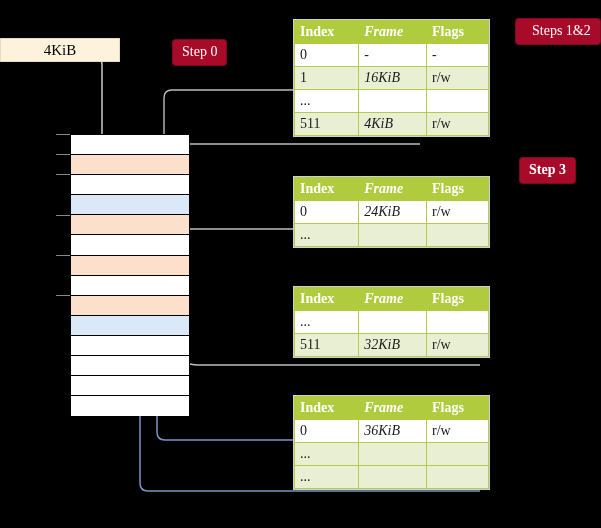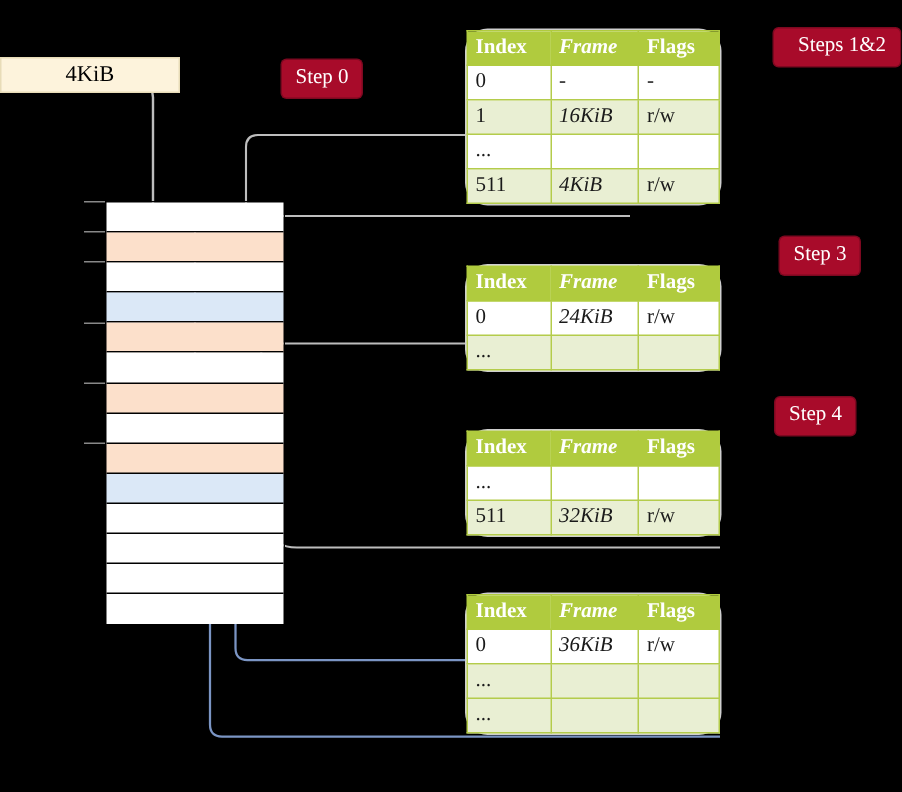--- a/index.html
+++ b/index.html
@@ -47,33 +47,32 @@
     position:absolute;
     background:#a80b2a;
     color:#ffffff;
     font-size:14px;
     line-height:1;
     padding:5px 9px 6px 9px;
     border-radius:3px;
     white-space:nowrap;
     box-shadow:0 0 0 1px #7d0820;
   }
-  #step0{left:188px;top:40px;font-family:Liberation Serif, serif;}
+  #step0{left:173px;top:40px;font-family:Liberation Serif, serif;}
   #steps12{left:516px;top:19px;padding-left:16px;}
-  #step3{left:520px;top:158px;}
+  #step3{left:520px;top:158px;font-weight:bold;}
   #step4{left:517px;top:265px;}
 
   
   .ptable{
-    position:absolute;left:311px;width:169px;
+    position:absolute;left:294px;width:195px;
     border-collapse:collapse;
     background:#ffffff;
     font-size:14px;
     box-shadow:0 0 0 1px #cfcfcf;
-    border-radius:14px;
   }
   .ptable th,.ptable td{
     border:1px solid #b4cc4b;
     padding:3px 5px;
     text-align:left;
     height:19px;
     box-sizing:border-box;
     font-weight:normal;
     white-space:nowrap;
   }
@@ -161,21 +160,20 @@
     <div class="mrow fill-blue"></div>
     <div class="mrow fill-white"></div>
     <div class="mrow fill-white"></div>
     <div class="mrow fill-white"></div>
     <div class="mrow fill-white"></div>
   </div>
 
   <div class="step-tag" id="step0">Step 0</div>
   <div class="step-tag" id="steps12">Steps 1&amp;2</div>
   <div class="step-tag" id="step3">Step 3</div>
-  <div class="step-tag" id="step4">Step 4</div>
 
   <table class="ptable" id="t1">
       <tbody>
         <tr>
           <th class="c-index">Index</th>
           <th class="c-frame">Frame</th>
           <th class="c-flags">Flags</th>
         </tr>
         <tr>
           <td class="c-index">0</td>

